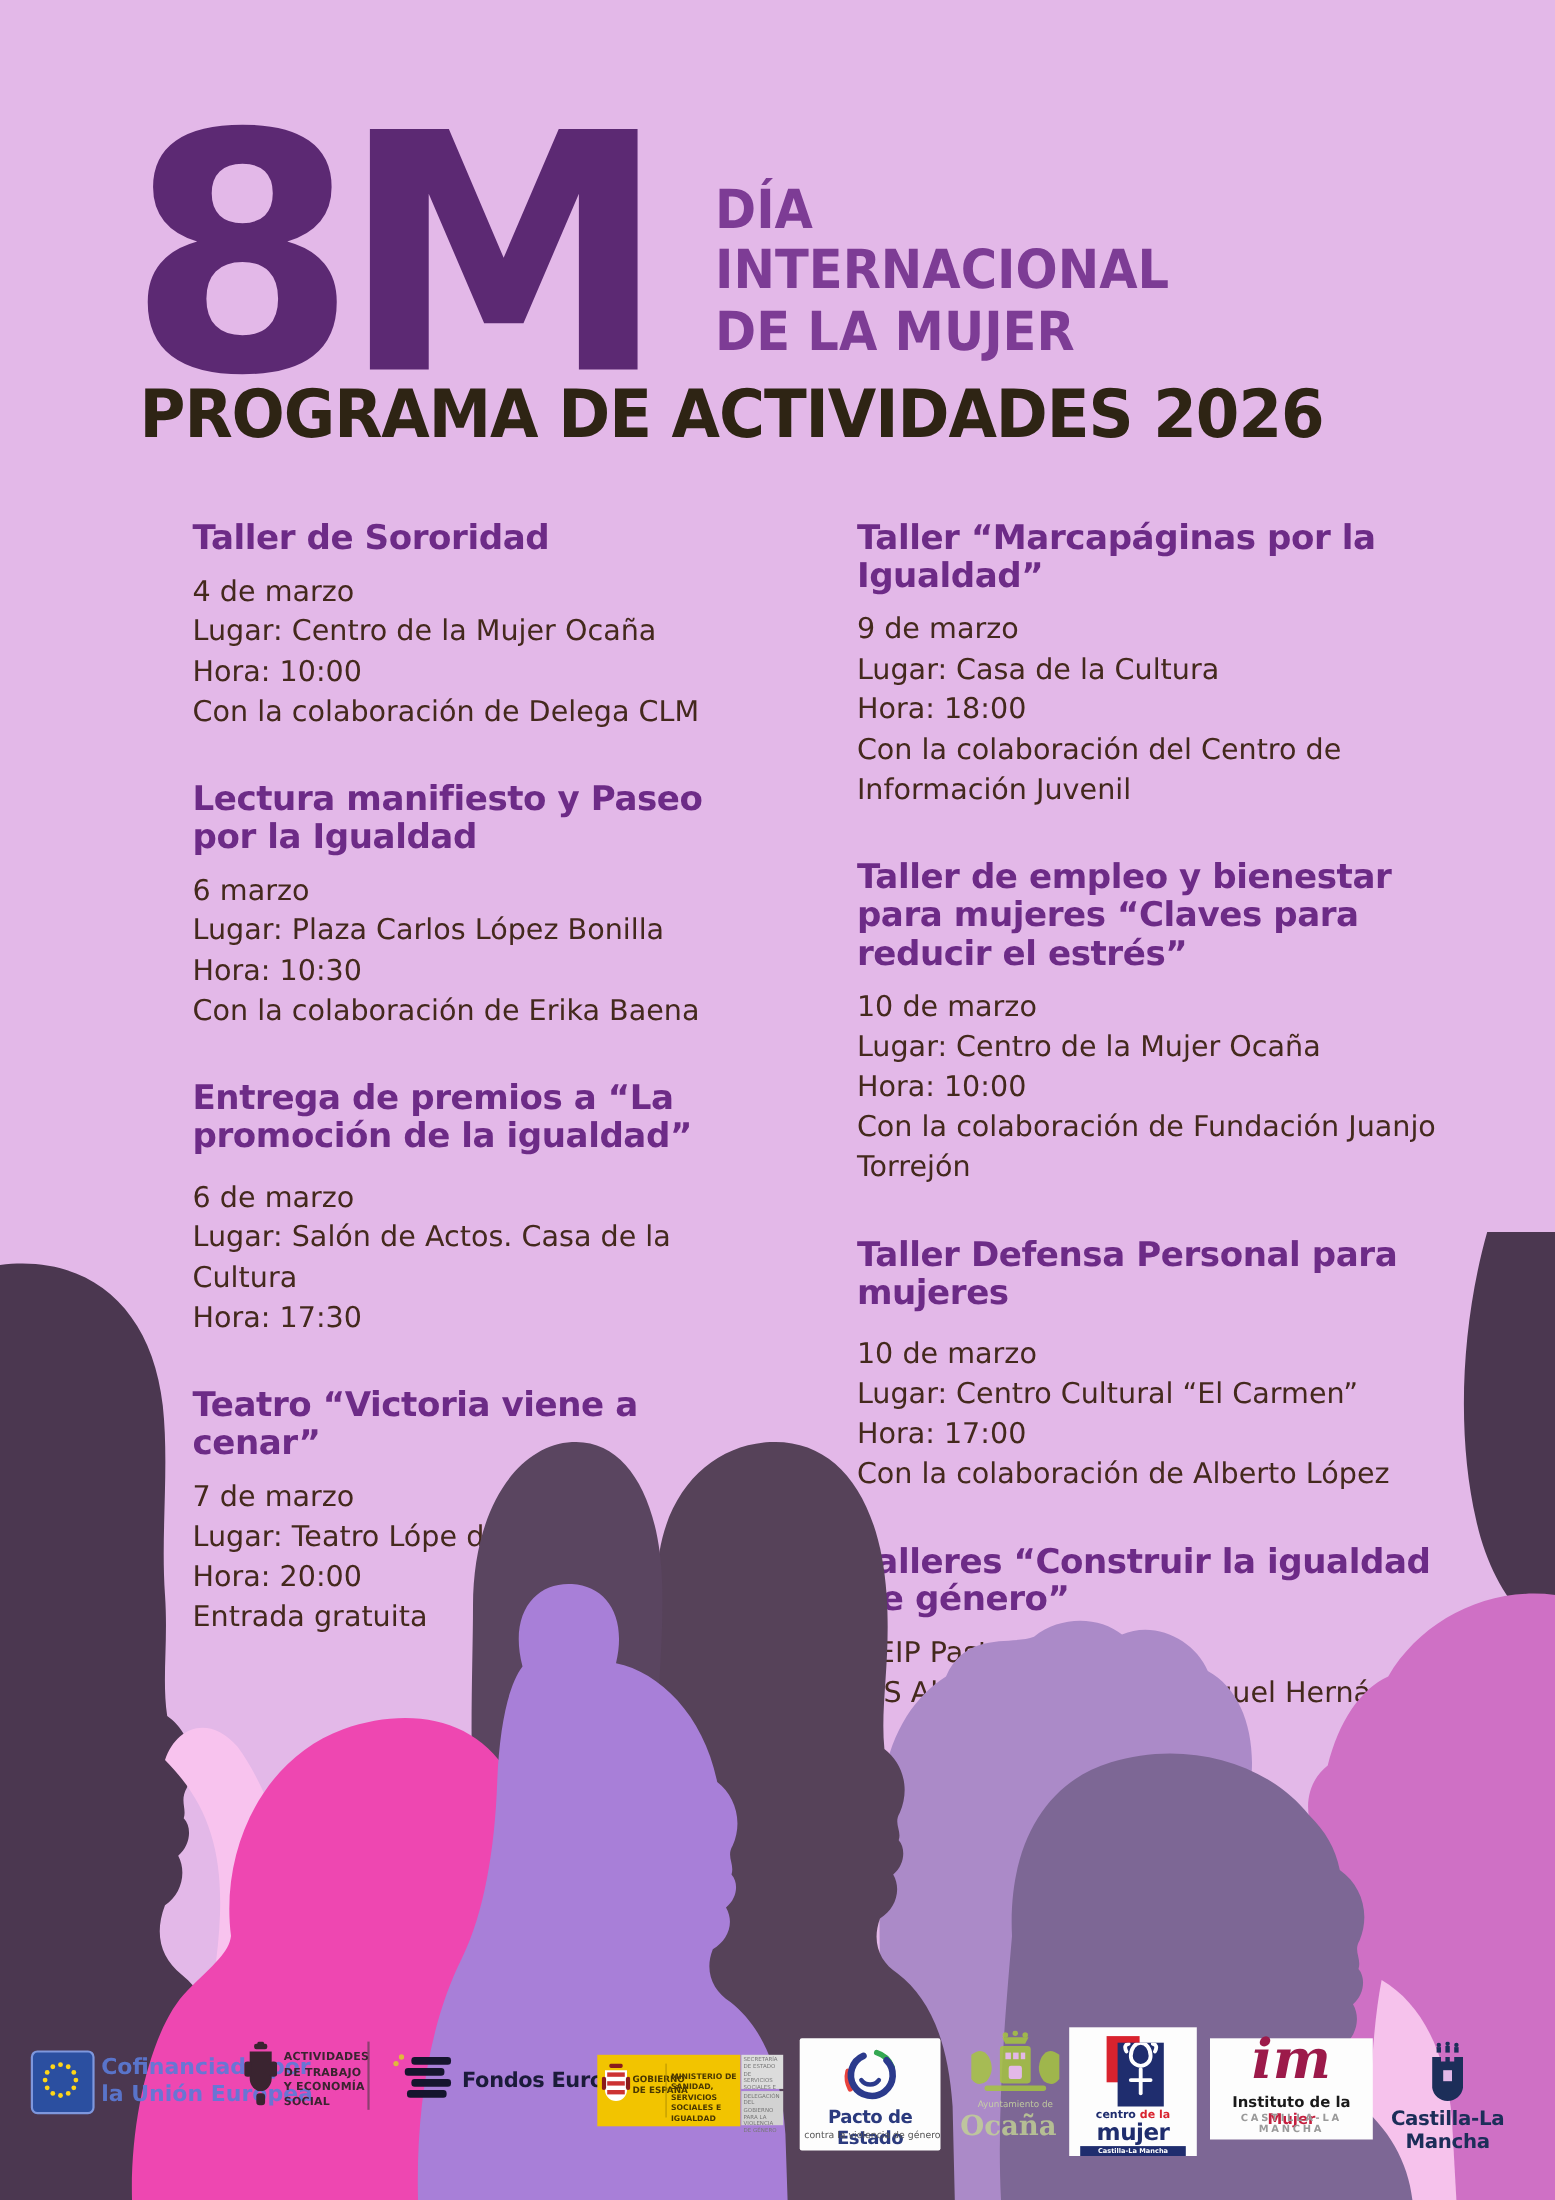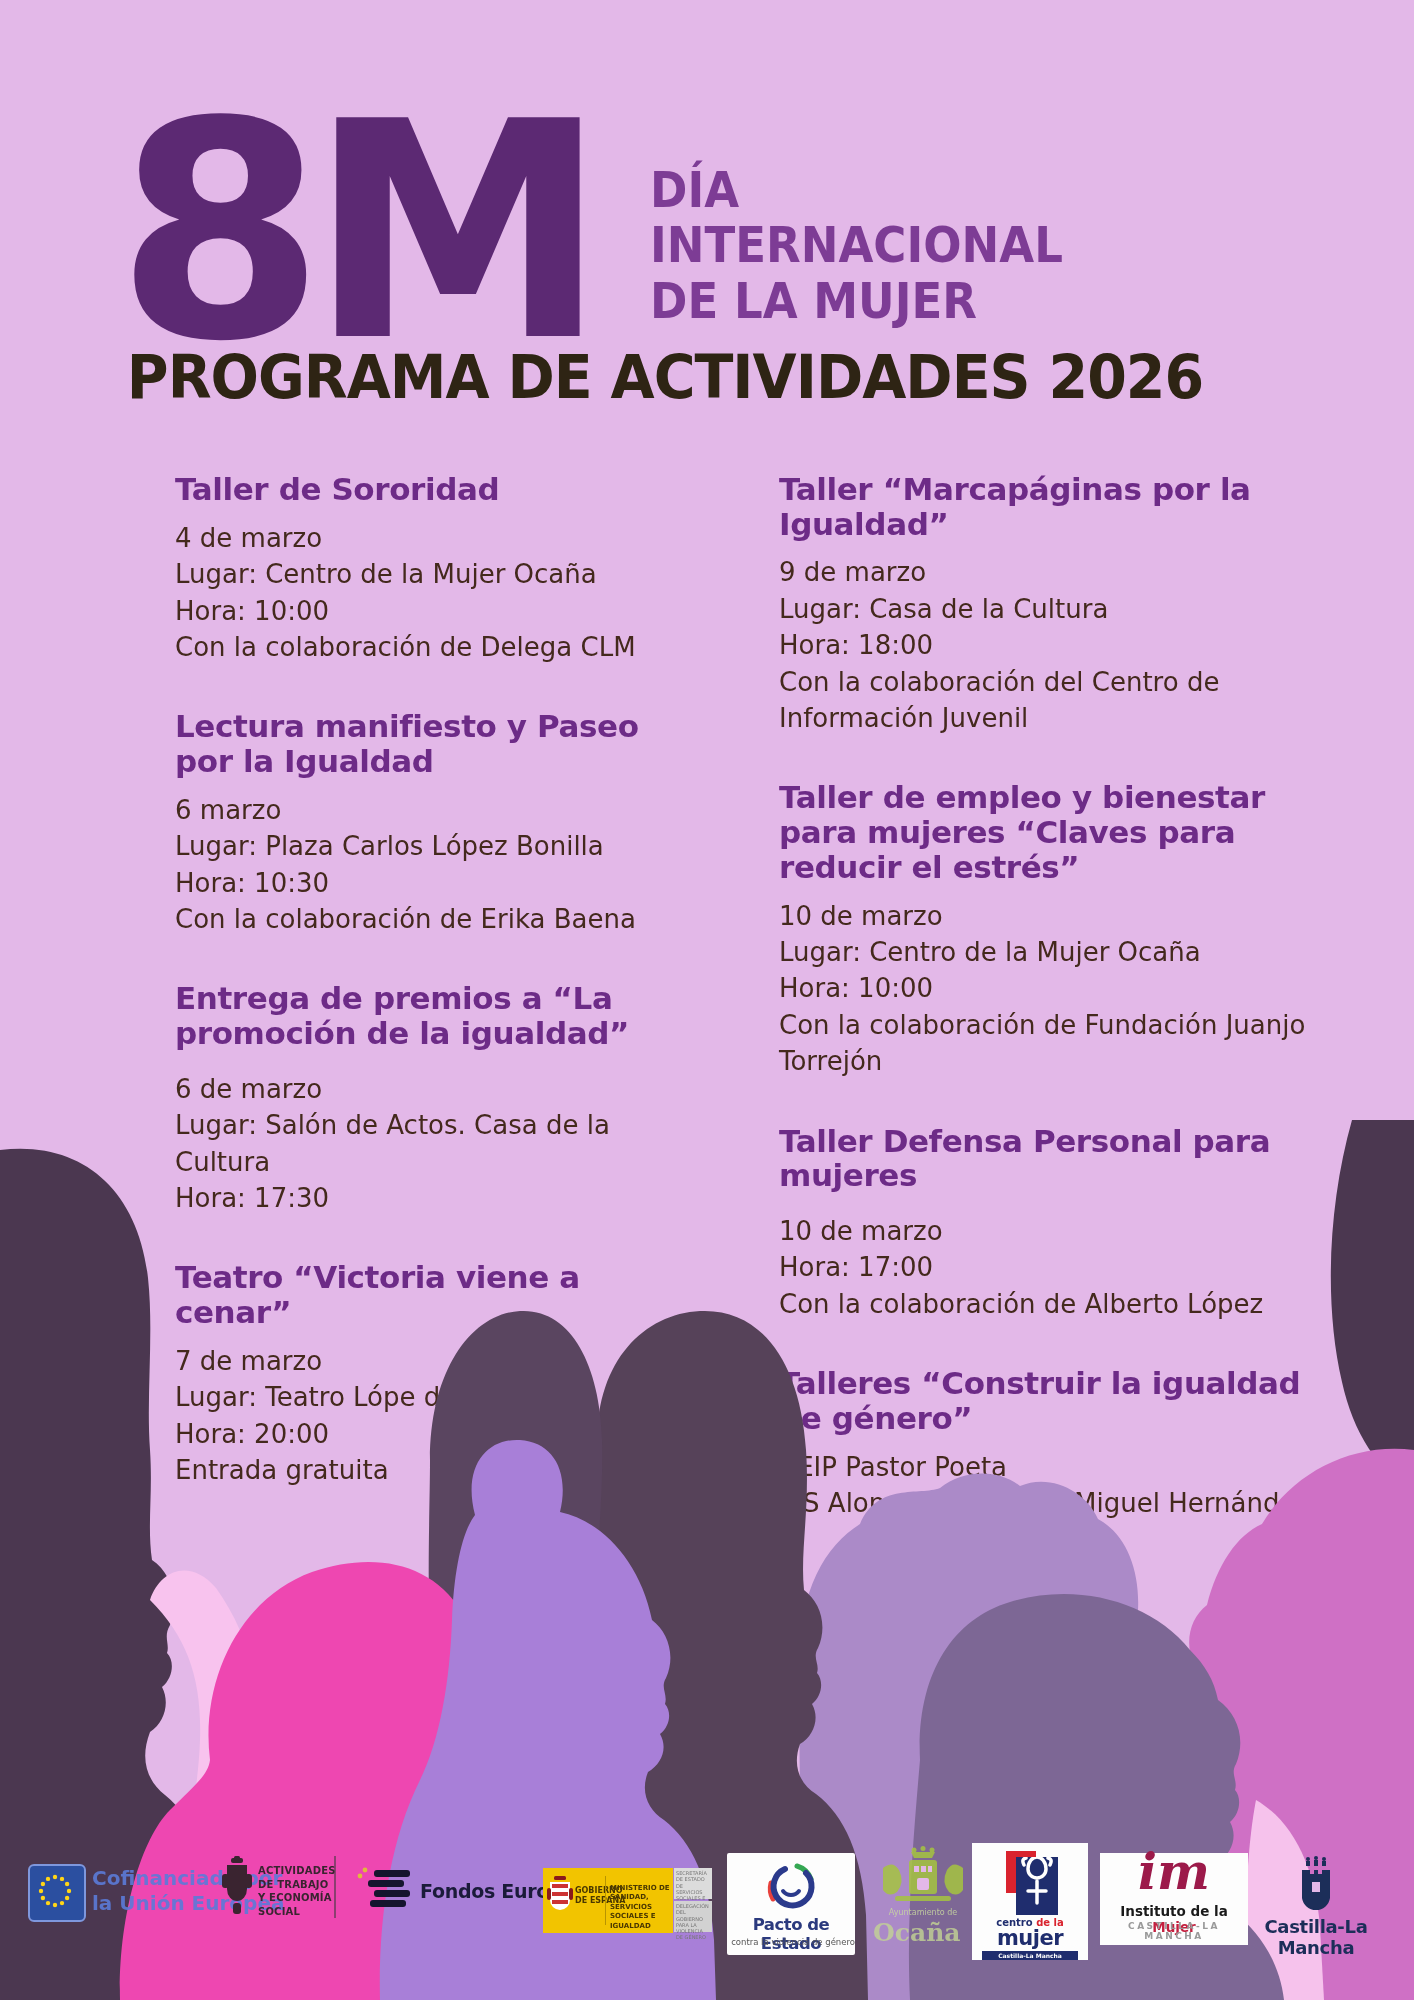--- a/index.html
+++ b/index.html
@@ -160,20 +160,21 @@
         <div>10 de marzo</div>
         <div>Lugar: Centro de la Mujer Ocaña</div>
         <div>Hora: 10:00</div>
         <div>Con la colaboración de Fundación Juanjo Torrejón</div>
       </div>
     </div>
     <div class="event">
       <div class="event-title">Taller Defensa Personal para mujeres</div>
       <div class="event-lines extra-top">
         <div>10 de marzo</div>
+        <div>Lugar: Centro Cultural “El Carmen”</div>
         <div>Hora: 17:00</div>
         <div>Con la colaboración de Alberto López</div>
       </div>
     </div>
     <div class="event">
       <div class="event-title">Talleres “Construir la igualdad de género”</div>
       <div class="event-lines">
         <div>CEIP Pastor Poeta</div>
         <div>IES Alonso de Ercilla y Miguel Hernández</div>
       </div>

